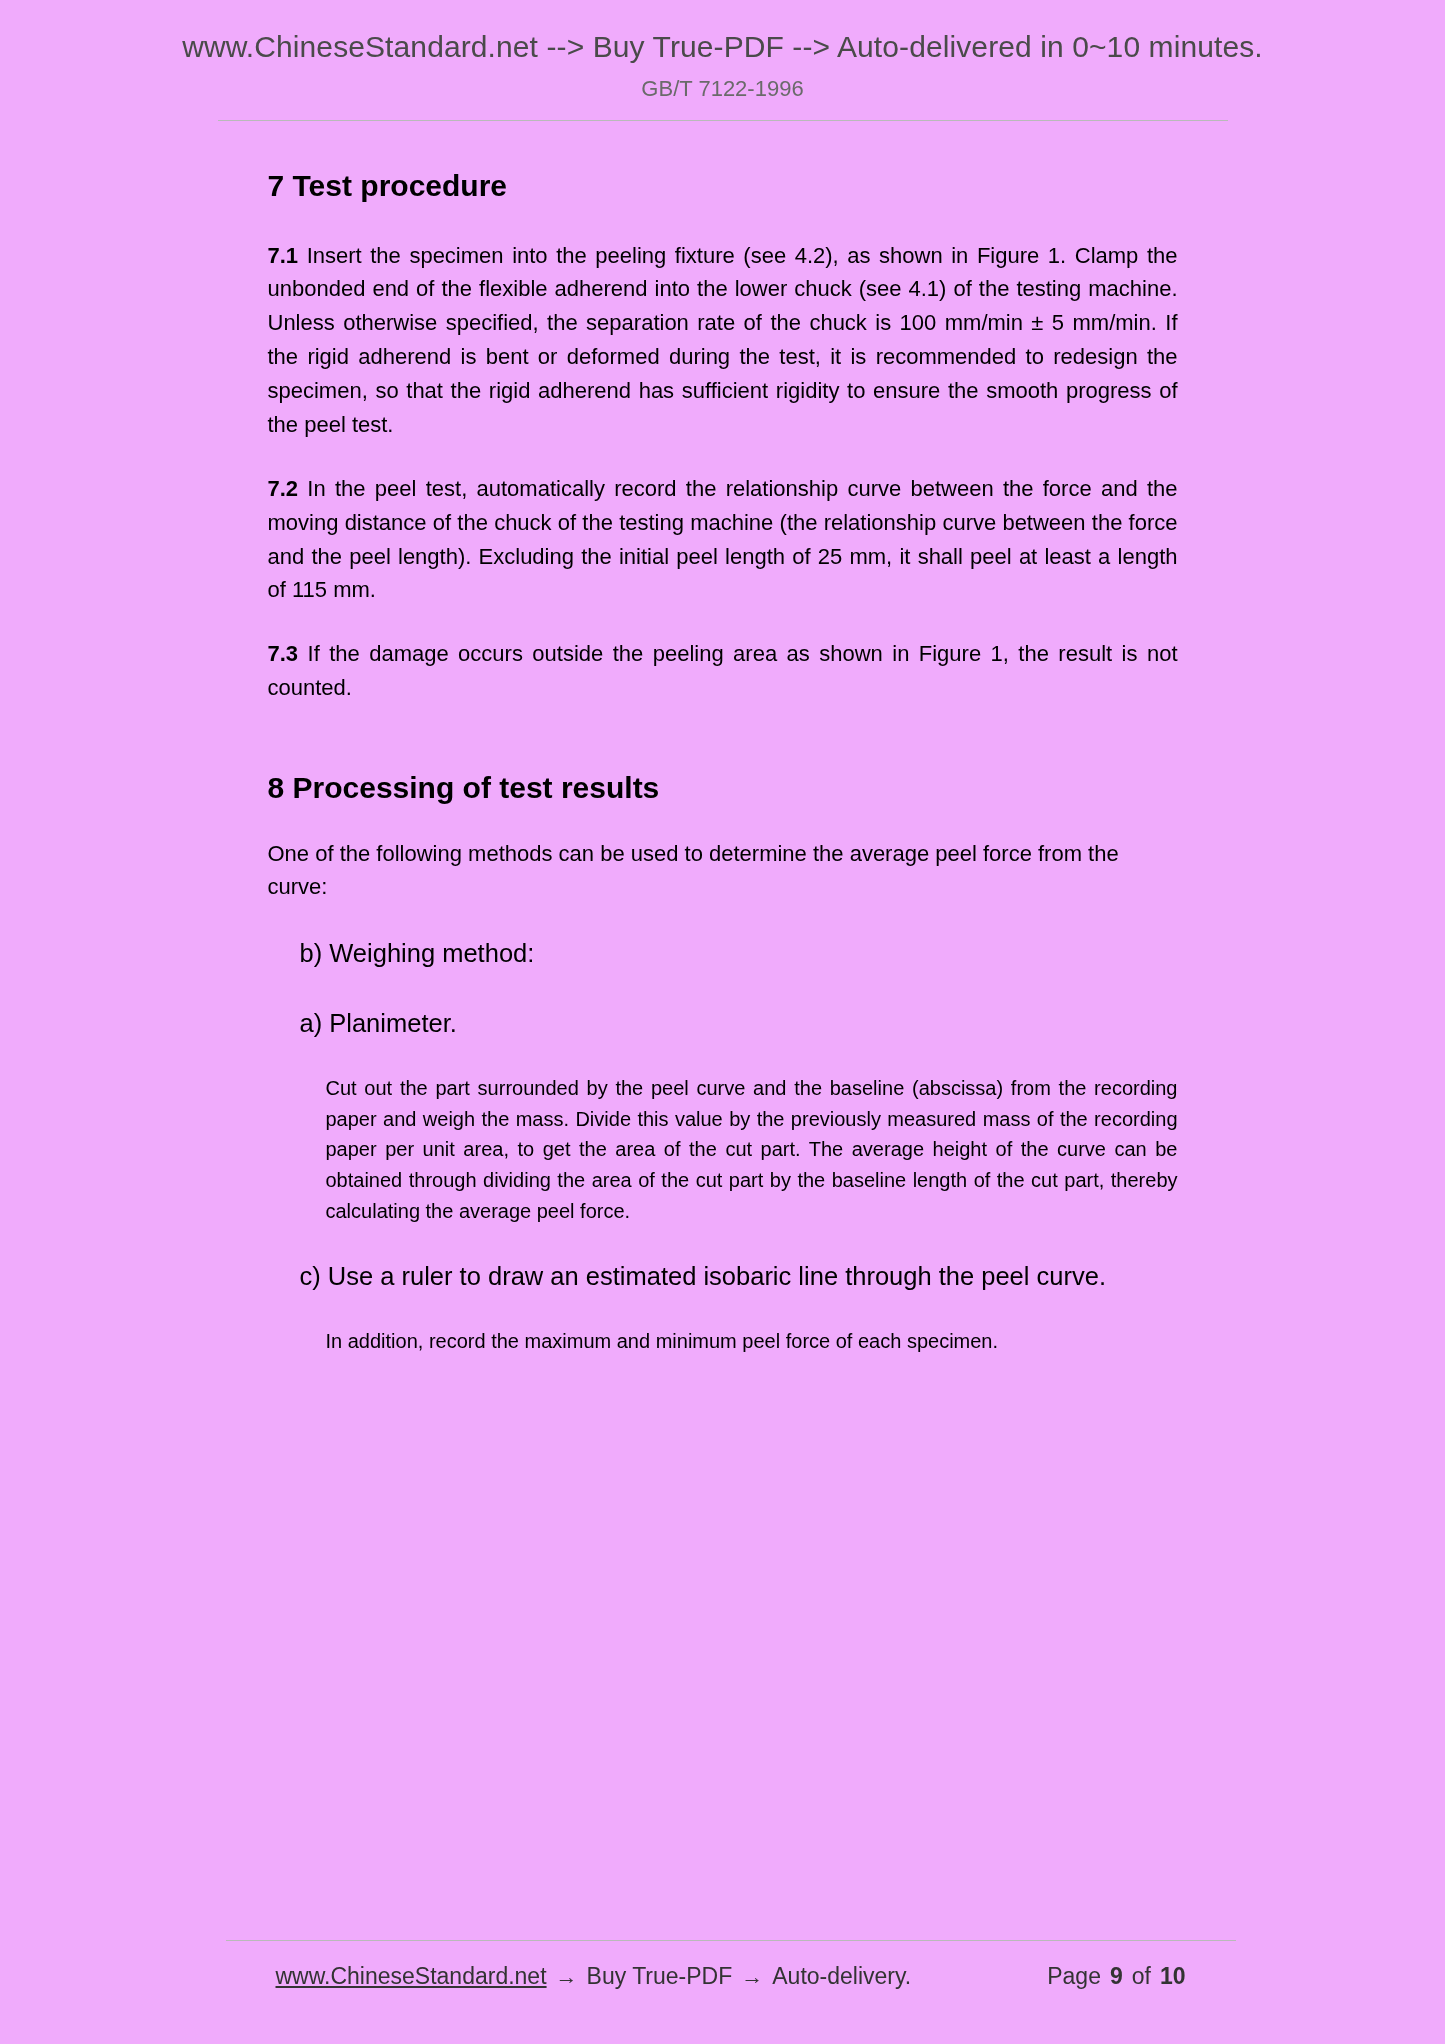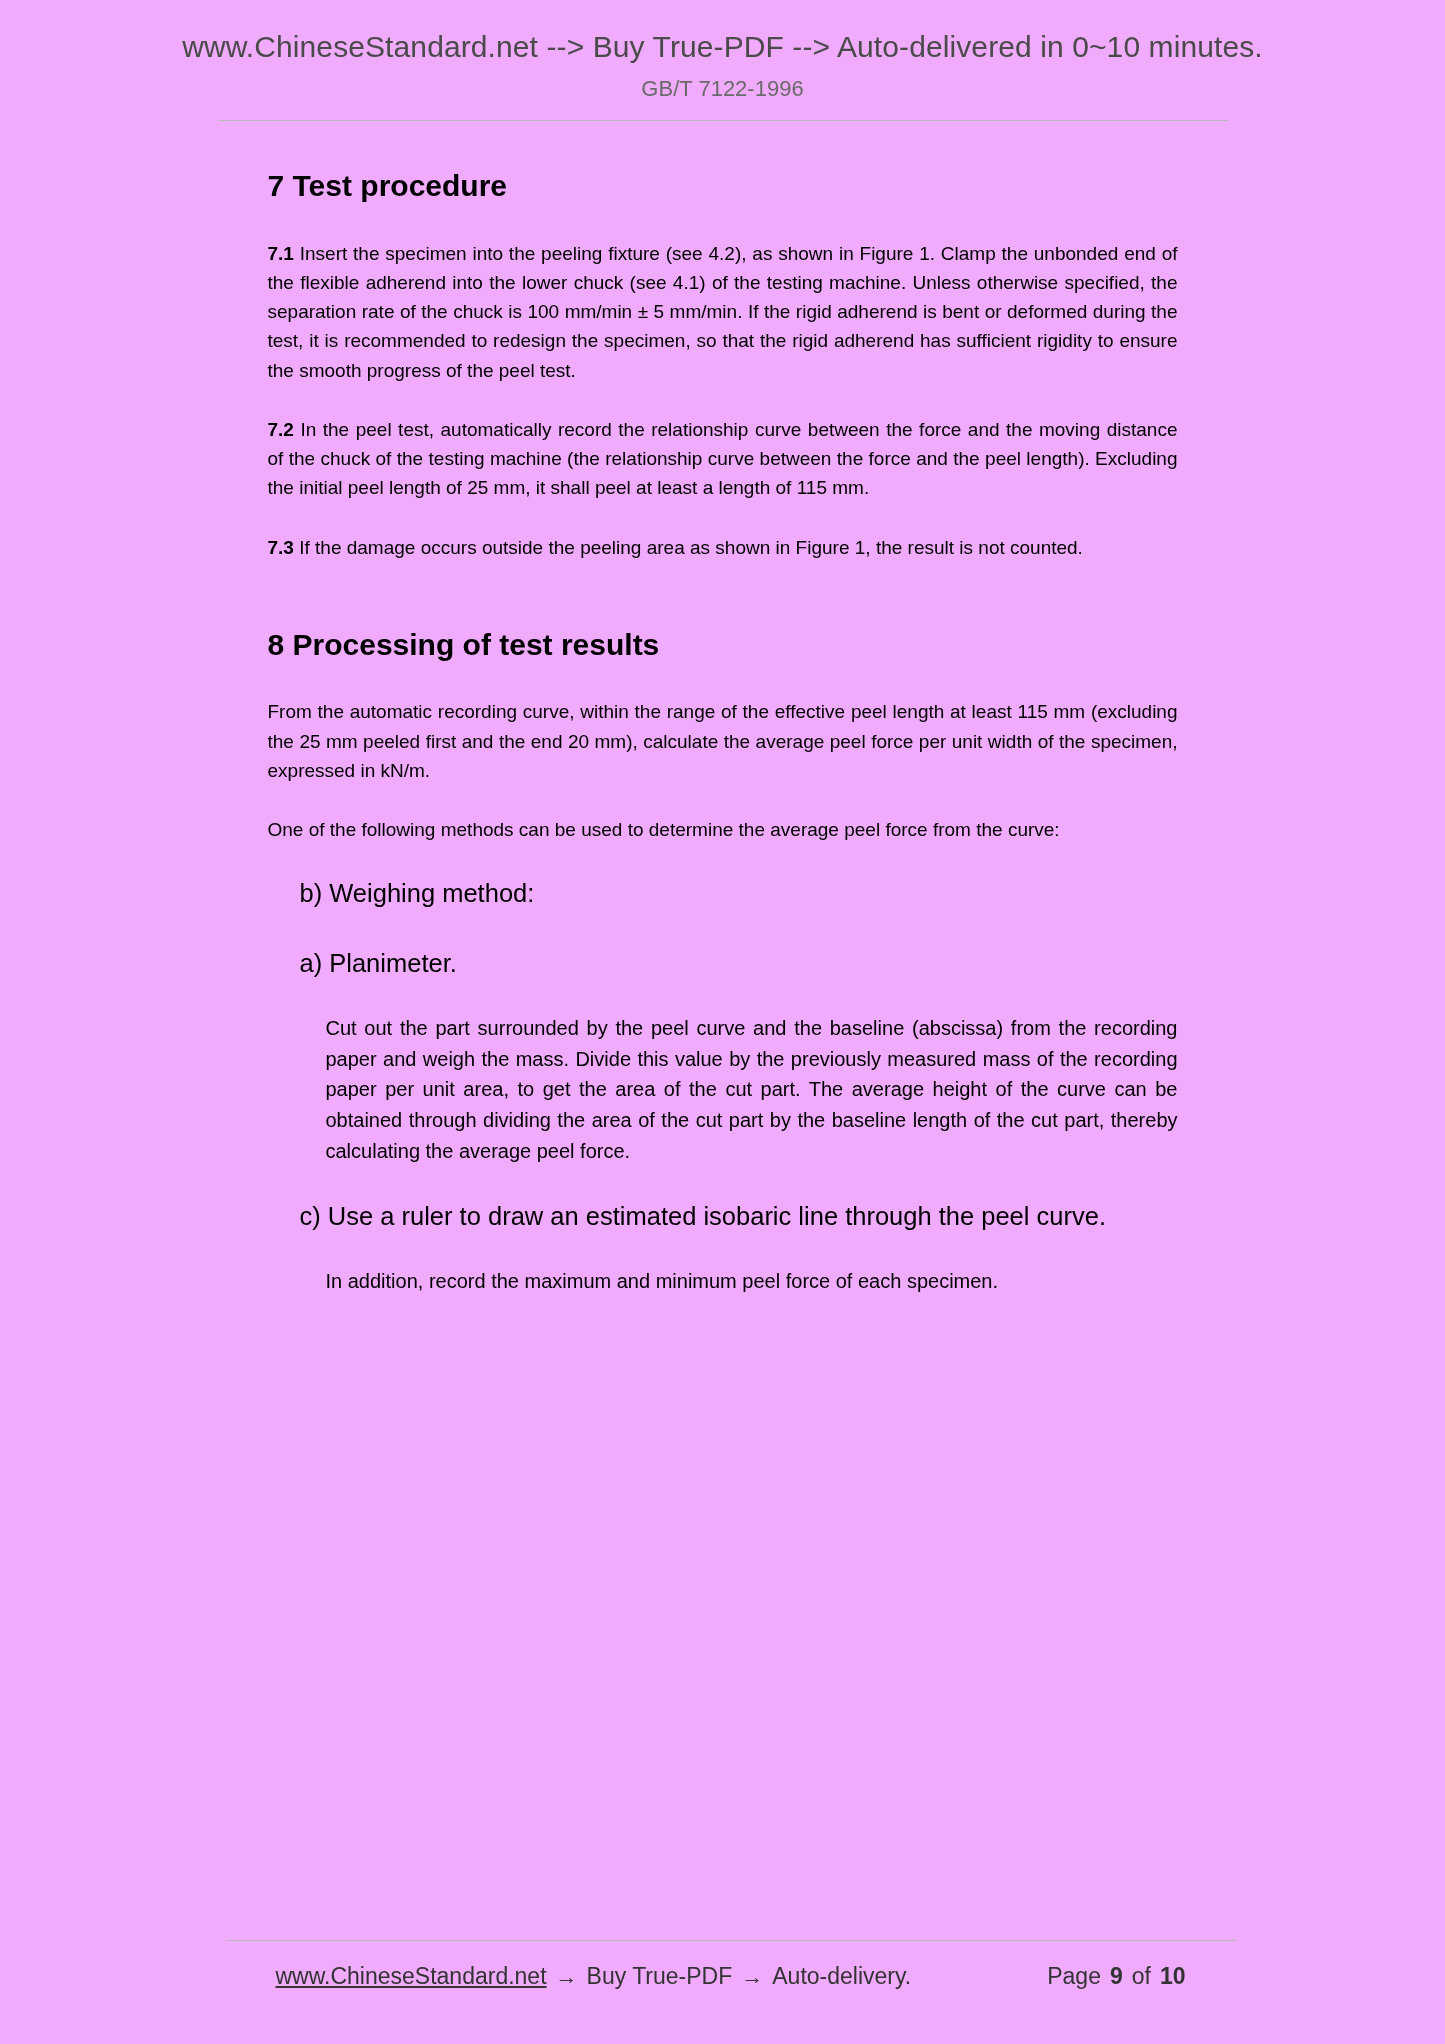--- a/index.html
+++ b/index.html
@@ -58,21 +58,21 @@
     font-size: 30px;
     font-weight: bold;
     margin: 46px 0 0 0;
     line-height: 1.25;
   }
   h2.sec.second {
     margin-top: 64px;
   }
 
   p.body {
-    font-size: 19px;
+    font-size: 22px;
     line-height: 1.54;
     margin: 30px 0 0 0;
     text-align: justify;
     text-justify: inter-word;
   }
   p.body.first-after-head {
     margin-top: 34px;
   }
   p.body.ragged {
     text-align: left;
@@ -158,21 +158,20 @@
       <h2 class="sec">7 Test procedure</h2>
 
       <p class="body first-after-head"><span class="num">7.1</span><span> Insert the specimen into the peeling fixture (see 4.2), as shown in Figure 1. Clamp the unbonded end of the flexible adherend into the lower chuck (see 4.1) of the testing machine. Unless otherwise specified, the separation rate of the chuck is 100 mm/min ± 5 mm/min. If the rigid adherend is bent or deformed during the test, it is recommended to redesign the specimen, so that the rigid adherend has sufficient rigidity to ensure the smooth progress of the peel test.</span></p>
 
       <p class="body"><span class="num">7.2</span><span> In the peel test, automatically record the relationship curve between the force and the moving distance of the chuck of the testing machine (the relationship curve between the force and the peel length). Excluding the initial peel length of 25 mm, it shall peel at least a length of 115 mm.</span></p>
 
       <p class="body"><span class="num">7.3</span><span> If the damage occurs outside the peeling area as shown in Figure 1, the result is not counted.</span></p>
 
       <h2 class="sec second">8 Processing of test results</h2>
 
-      <p class="body first-after-head">From the automatic recording curve, within the range of the effective peel length at least 115 mm (excluding the 25 mm peeled first and the end 20 mm), calculate the average peel force per unit width of the specimen, expressed in kN/m.</p>
 
       <p class="body ragged">One of the following methods can be used to determine the average peel force from the curve:</p>
 
       <p class="listitem">b) Weighing method:</p>
 
       <p class="listitem">a) Planimeter.</p>
 
       <p class="sublist">Cut out the part surrounded by the peel curve and the baseline (abscissa) from the recording paper and weigh the mass. Divide this value by the previously measured mass of the recording paper per unit area, to get the area of the cut part. The average height of the curve can be obtained through dividing the area of the cut part by the baseline length of the cut part, thereby calculating the average peel force.</p>
 
       <p class="listitem">c) Use a ruler to draw an estimated isobaric line through the peel curve.</p>

